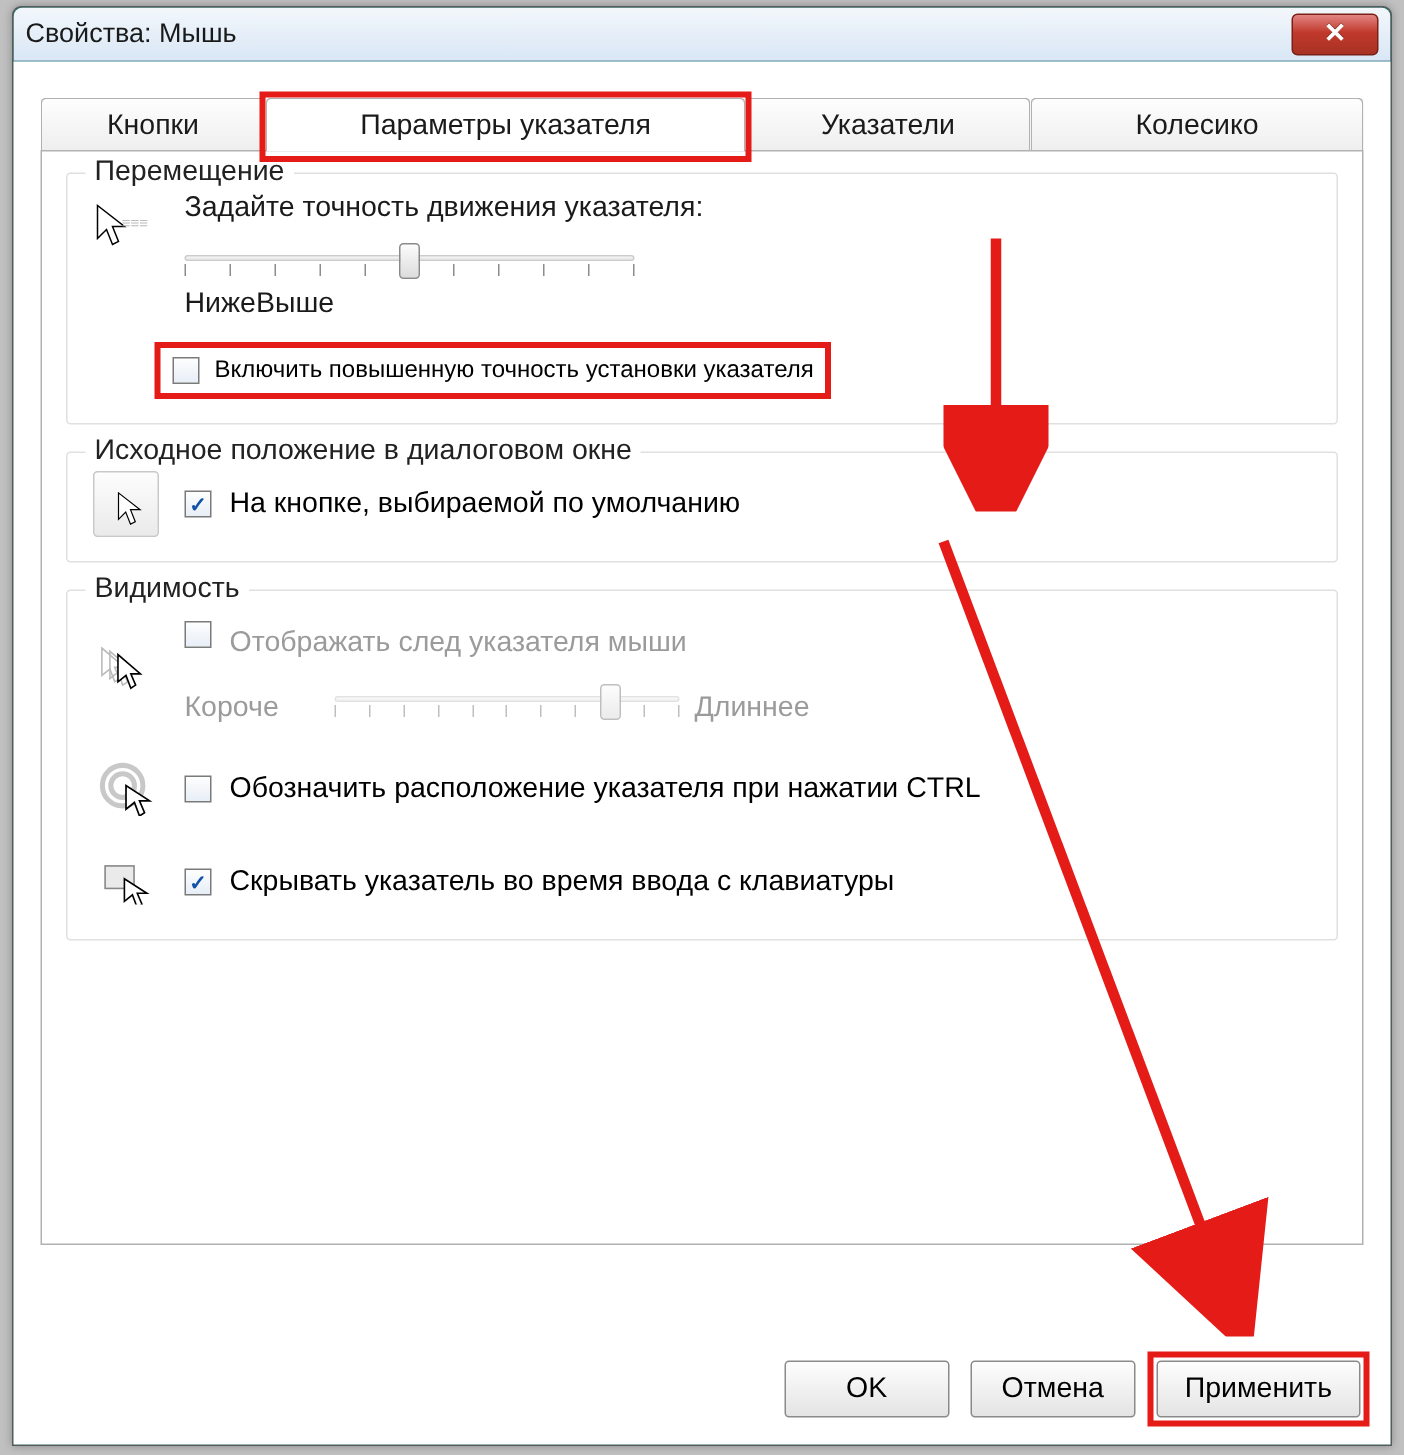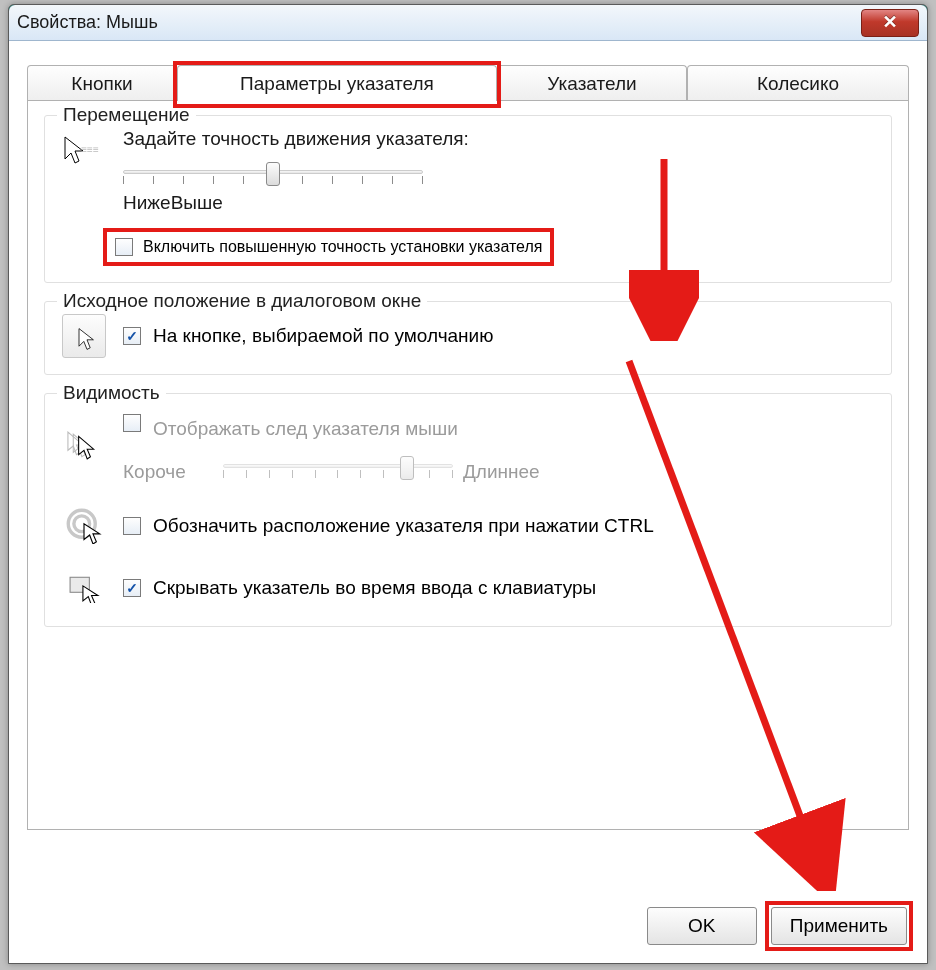--- a/index.html
+++ b/index.html
@@ -216,20 +216,21 @@
               <span>Скрывать указатель во время ввода с клавиатуры</span>
             </div>
           </div>
         </div>
 
       </div>
     </div>
 
     <div class="buttons">
       <button class="btn"><span>OK</span></button>
+      <button class="btn"><span>Отмена</span></button>
       <span class="btn-hl">
         <button class="btn"><span>Применить</span></button>
       </span>
     </div>
 
     <svg class="arrow-svg" style="left:620px;top:110px;width:70px;height:190px">
       <defs>
           <marker id="ah1" markerWidth="14" markerHeight="14" refX="7" refY="7" orient="auto">
             <path d="M0 0 L14 7 L0 14 Z" fill="#e41b17"></path>
           </marker>

